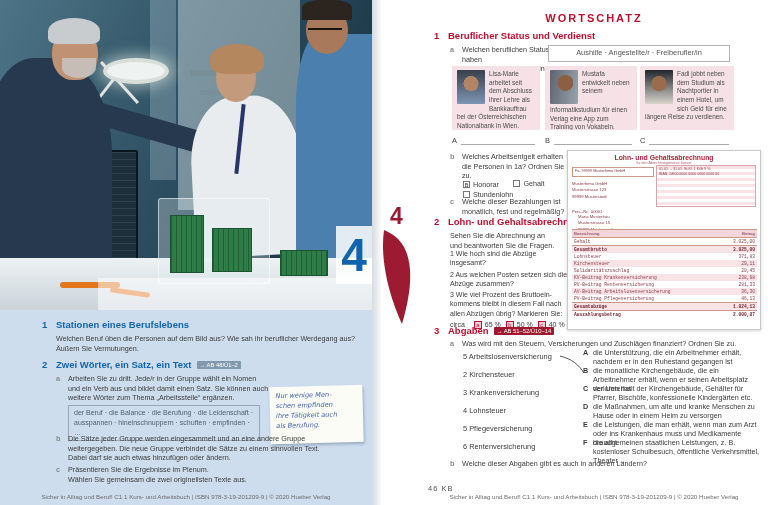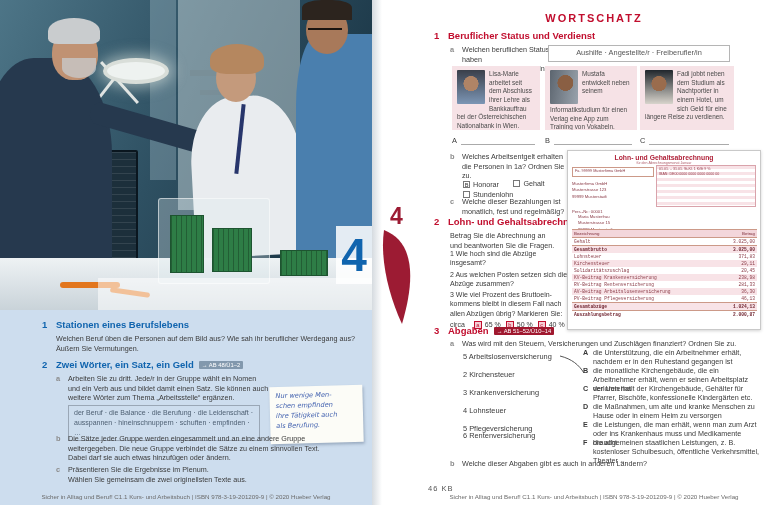--- a/index.html
+++ b/index.html
@@ -176,21 +176,21 @@
 
     <div class="secrow blue" style="left:42px;top:319px;">
       <span class="num">1</span>
       <span class="h">Stationen eines Berufslebens</span>
     </div>
     <div class="body ml bold" style="position:absolute;left:56px;top:334px;width:300px;">Welchen Beruf üben die Personen auf dem Bild aus? Wie sah ihr beruflicher Werdegang aus?
 Äußern Sie Vermutungen.</div>
 
     <div class="secrow blue" style="left:42px;top:359px;">
       <span class="num">2</span>
-      <span class="h">Zwei Wörter, ein Satz, ein Geld</span>
+      <span class="h">Zwei Wörter, ein Satz, ein Text</span>
       <span class="badge bl">→ AB 48/Ü1–2</span>
     </div>
 
     <div class="exrow" style="left:56px;top:374px;width:230px;">
       <span class="letter">a</span>
       <div class="txt ml bold">Arbeiten Sie zu dritt. Jede/r in der Gruppe wählt ein Nomen
 und ein Verb aus und bildet damit einen Satz. Sie können auch
 weitere Wörter zum Thema „Arbeitsstelle“ ergänzen.</div>
     </div>
 
@@ -296,21 +296,21 @@
     <div class="exrow" style="left:30px;top:197px;width:130px;">
       <span class="letter">c</span>
       <div class="txt ml bold">Welche dieser Bezahlungen ist
 monatlich, fest und regelmäßig?</div>
     </div>
 
     <div class="secrow red" style="left:14px;top:216px;">
       <span class="num">2</span>
       <span class="h">Lohn- und Gehaltsabrechnung</span>
     </div>
-    <div class="txt ml bold" style="position:absolute;left:30px;top:231px;width:130px;">Betrag Sie die Abrechnung an
+    <div class="txt ml bold" style="position:absolute;left:30px;top:231px;width:130px;">Sehen Sie die Abrechnung an
 und beantworten Sie die Fragen.</div>
 
     <div class="qblock">
       <div class="q">1 Wie hoch sind die Abzüge insgesamt?</div>
       <div class="q">2 Aus welchen Posten setzen sich die Abzüge zusammen?</div>
       <div class="q">3 Wie viel Prozent des Bruttoein­kommens bleibt in diesem Fall nach allen Abzügen übrig? Markieren Sie:</div>
       <div class="optrow">
         <span class="circa">circa</span>
         <span class="optbox">a</span>
         <span>65 %</span>
@@ -396,21 +396,21 @@
     <div class="exrow" style="left:30px;top:339px;width:310px;">
       <span class="letter">a</span>
       <div class="txt bold">Was wird mit den Steuern, Versicherungen und Zuschlägen finanziert? Ordnen Sie zu.</div>
     </div>
 
     <div class="term" style="top:352px;">5 Arbeitslosenversicherung</div>
     <div class="term" style="top:370px;">2 Kirchensteuer</div>
     <div class="term" style="top:388px;">3 Krankenversicherung</div>
     <div class="term" style="top:406px;">4 Lohnsteuer</div>
     <div class="term" style="top:424px;">5 Pflegeversicherung</div>
-    <div class="term" style="top:431px;">6 Rentenversicherung</div>
+    <div class="term" style="top:442px;">6 Rentenversicherung</div>
 
     <svg class="match-svg" width="28" height="26" viewBox="0 0 28 26">
       <path d="M2,4 C14,7 21,13 26,21" stroke="#555" stroke-width="1" fill="none"></path>
     </svg>
 
     <div class="def" style="top:349px;">
       <span class="dl">A</span>
       <span class="dt">die Unterstützung, die ein Arbeitnehmer erhält, nachdem er in den Ruhestand gegangen ist</span>
     </div>
     <div class="def" style="top:367px;">

